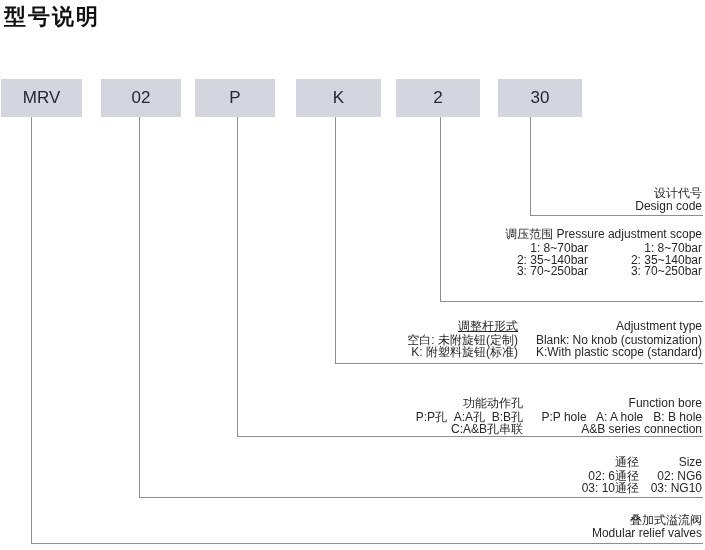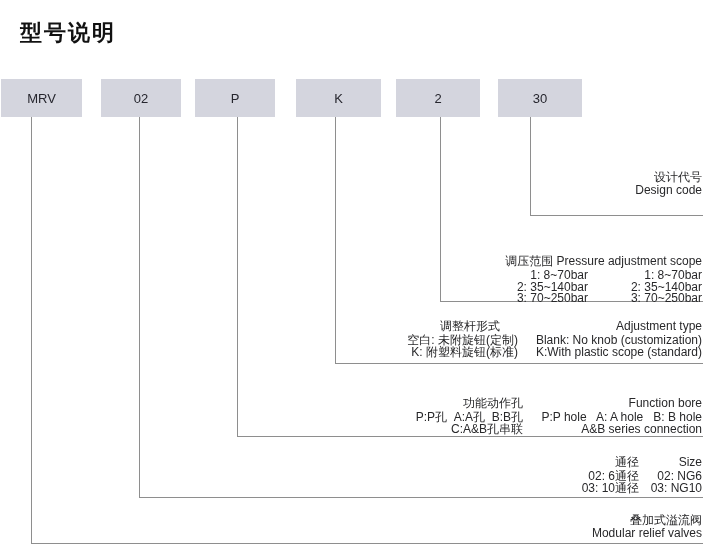--- a/index.html
+++ b/index.html
@@ -1,41 +1,41 @@
 <!DOCTYPE html>
 <html><head>
 <meta charset="utf-8">
 <style>
   html,body { margin:0; padding:0; background:#ffffff; }
   .canvas {
     position:relative; width:705px; height:550px; background:#ffffff;
     font-family:"Liberation Sans","DejaVu Sans",sans-serif; overflow:hidden;
   }
   .title {
-    position:absolute; left:4px; top:2px; margin:16px;
+    position:absolute; left:4px; top:2px; margin:0;
     font-size:22px; font-weight:bold; color:#111; letter-spacing:2px;
   }
   .box {
     position:absolute; top:79px; height:38px;
     background:#d4d5de; color:#26262e;
     display:flex; align-items:center; justify-content:center;
-    font-size:13px;
+    font-size:17px;
   }
   .vline { position:absolute; width:1px; background:#8e8e8e; }
   .hline { position:absolute; height:1px; background:#8e8e8e; }
   .sec {
     position:absolute; right:3px; text-align:right;
     font-size:12px; color:#28282a;
   }
   .row { line-height:11.7px; white-space:pre; }
   .hdr { line-height:13px; margin-bottom:2px; }
   .twoline .row { line-height:13px; }
   .encol { display:inline-block; text-align:right; white-space:pre; }
   .cn, .en { white-space:pre; }
-  .hdr-shift { margin-right:18px; display:inline-block; }
+  .hdr-shift { display:inline-block;text-decoration:underline; }
 </style>
 </head>
 <body>
 
 <div class="canvas">
 
   <h1 class="title">型号说明</h1>
 
   <div class="box" style="left:1px;width:81px">MRV</div>
   <div class="box" style="left:101px;width:80px">02</div>
@@ -51,26 +51,26 @@
   <div class="vline" style="left:440px;top:117px;height:184px"></div>
   <div class="vline" style="left:530px;top:117px;height:98px"></div>
 
   <div class="hline" style="left:530px;top:215px;width:173px"></div>
   <div class="hline" style="left:440px;top:301px;width:263px"></div>
   <div class="hline" style="left:335px;top:363px;width:368px"></div>
   <div class="hline" style="left:237px;top:436px;width:466px"></div>
   <div class="hline" style="left:139px;top:497px;width:564px"></div>
   <div class="hline" style="left:31px;top:543px;width:672px"></div>
 
-  <div class="sec twoline" style="top:171px">
+  <div class="sec twoline" style="top:187px">
     <div class="row">设计代号</div>
     <div class="row">Design code</div>
   </div>
 
-  <div class="sec" style="top:255px">
+  <div class="sec" style="top:228px">
     <div class="row hdr"><span class="cn">调压范围</span><span> </span><span class="en">Pressure adjustment scope</span></div>
     <div class="row"><span class="cn">1: 8~70bar</span><span class="encol" style="width:114px">1: 8~70bar</span></div>
     <div class="row"><span class="cn">2: 35~140bar</span><span class="encol" style="width:114px">2: 35~140bar</span></div>
     <div class="row"><span class="cn">3: 70~250bar</span><span class="encol" style="width:114px">3: 70~250bar</span></div>
   </div>
 
   <div class="sec" style="top:320px">
     <div class="row hdr"><span class="cn hdr-shift">调整杆形式</span><span class="encol" style="width:184px">Adjustment type</span></div>
     <div class="row"><span class="cn">空白: 未附旋钮(定制)</span><span class="encol" style="width:184px">Blank: No knob (customization)</span></div>
     <div class="row"><span class="cn">K: 附塑料旋钮(标准)</span><span class="encol" style="width:184px">K:With plastic scope (standard)</span></div>

